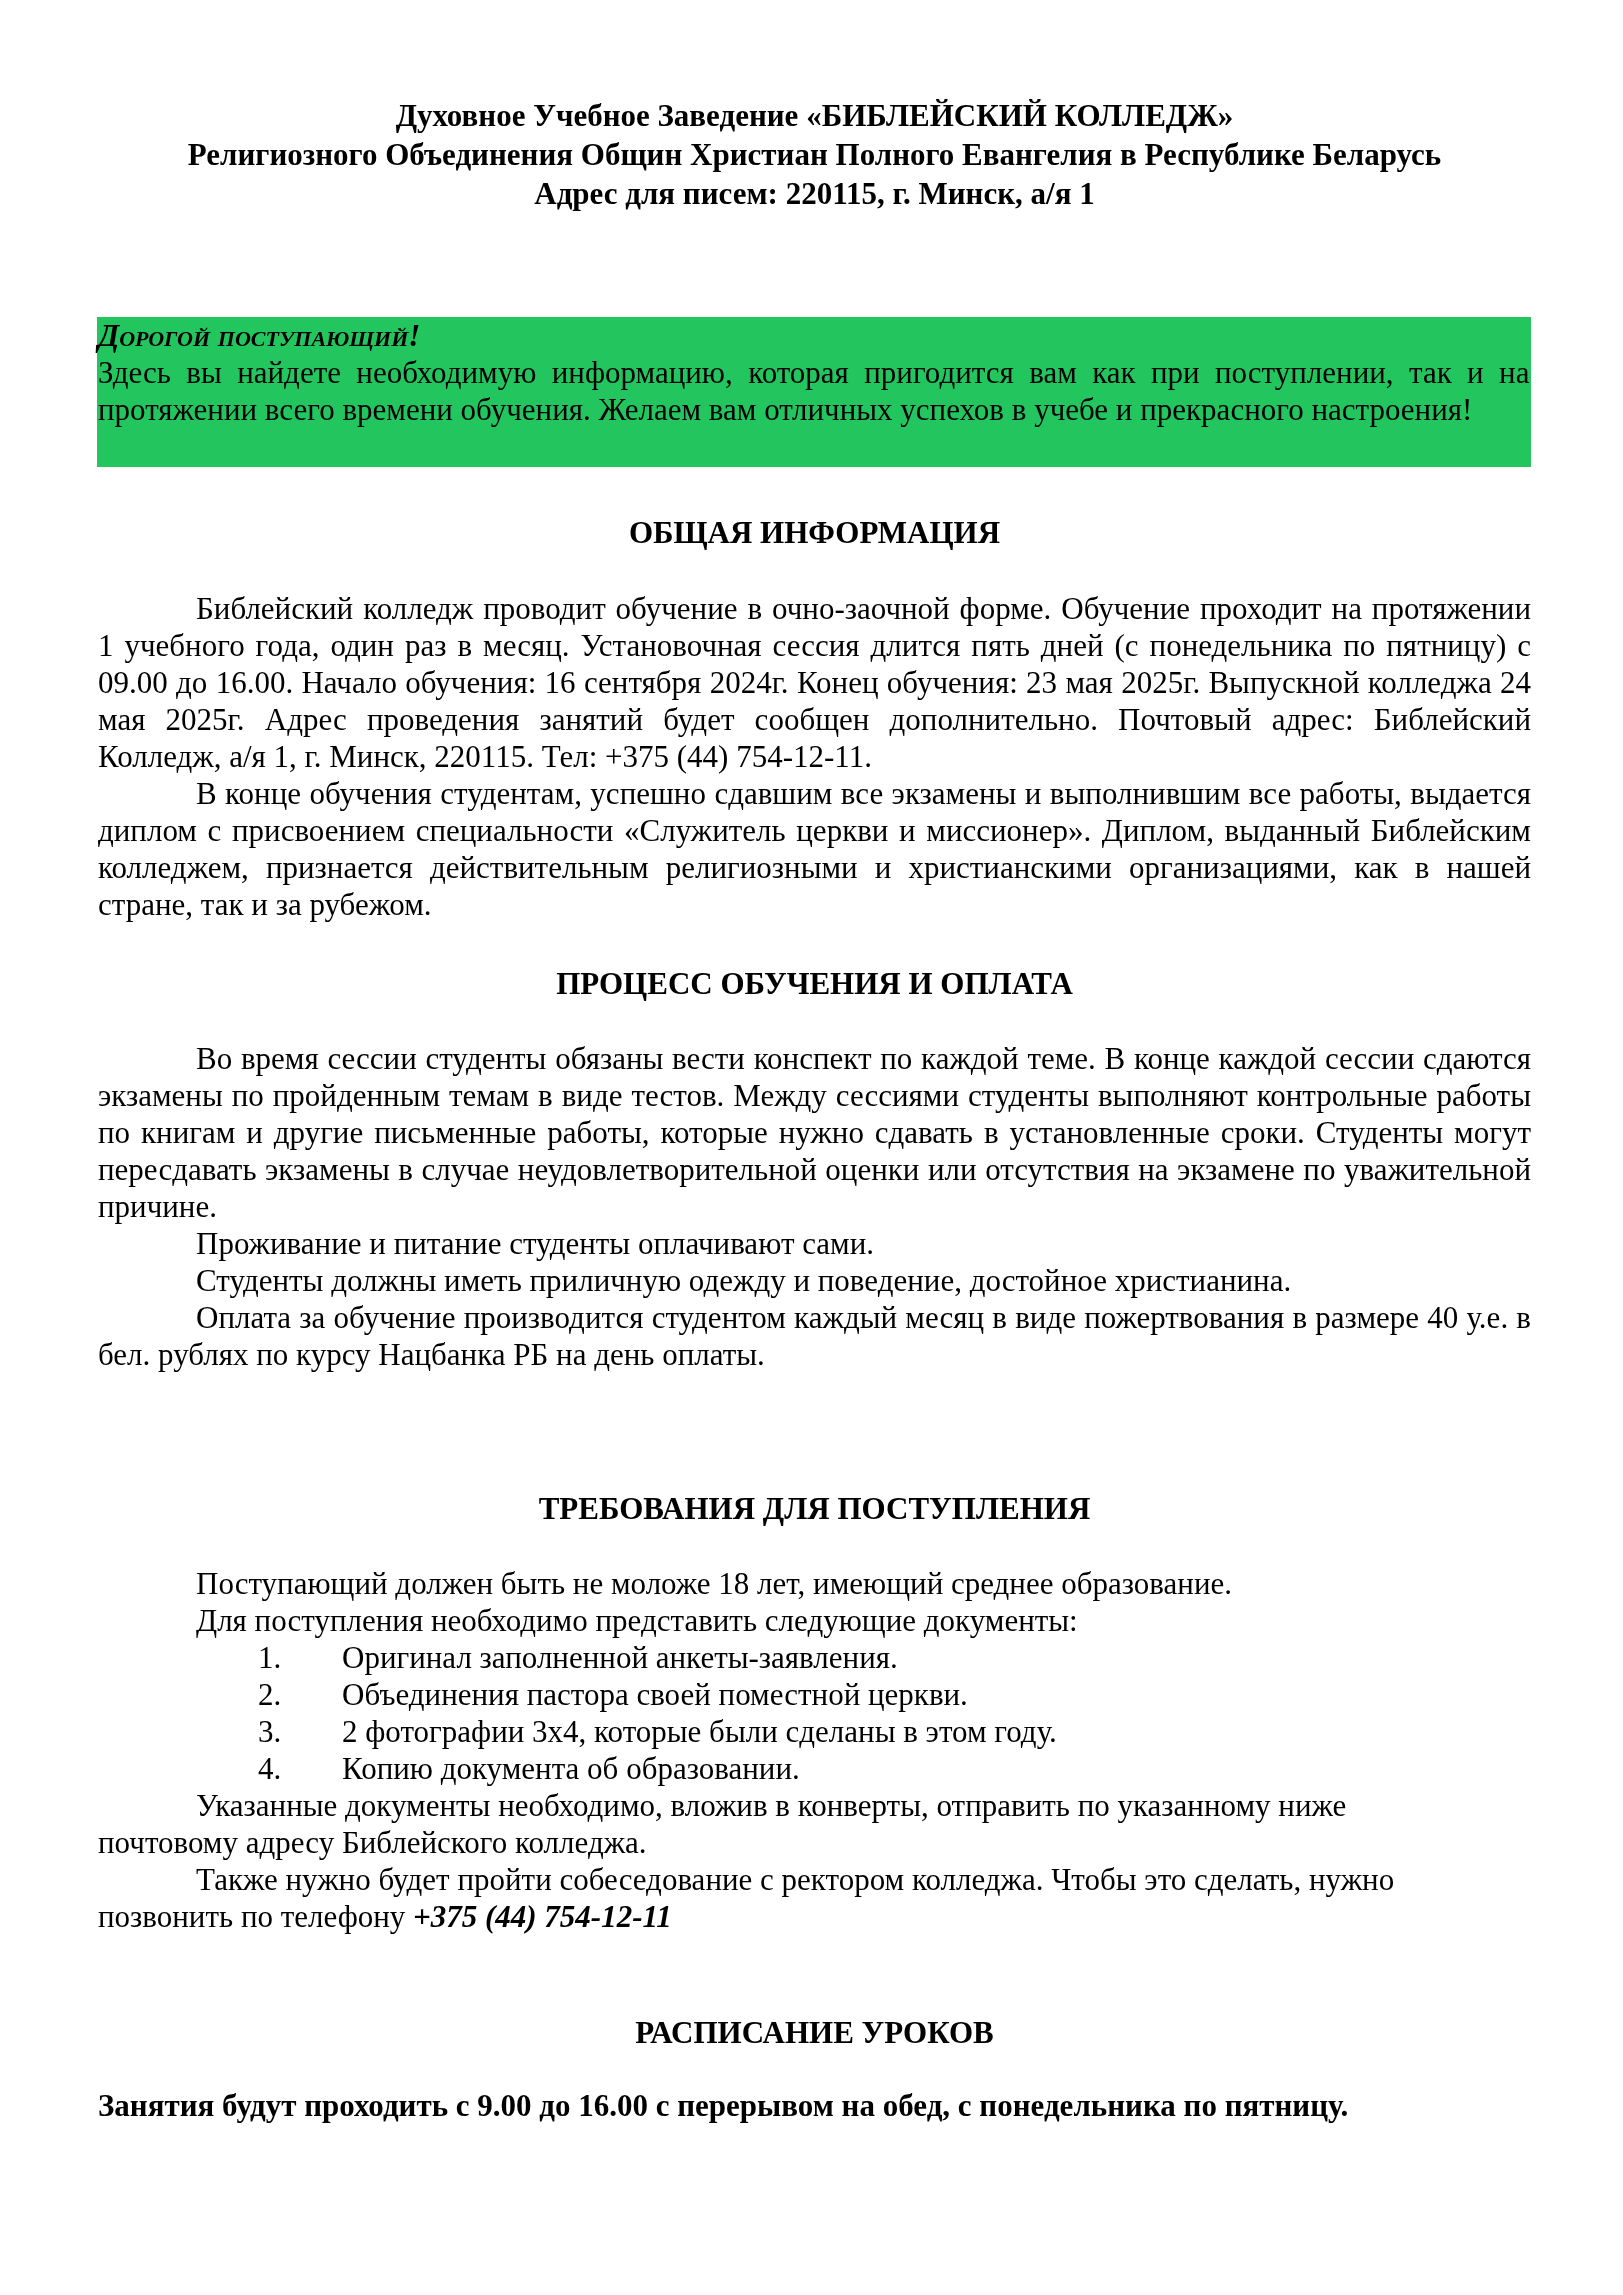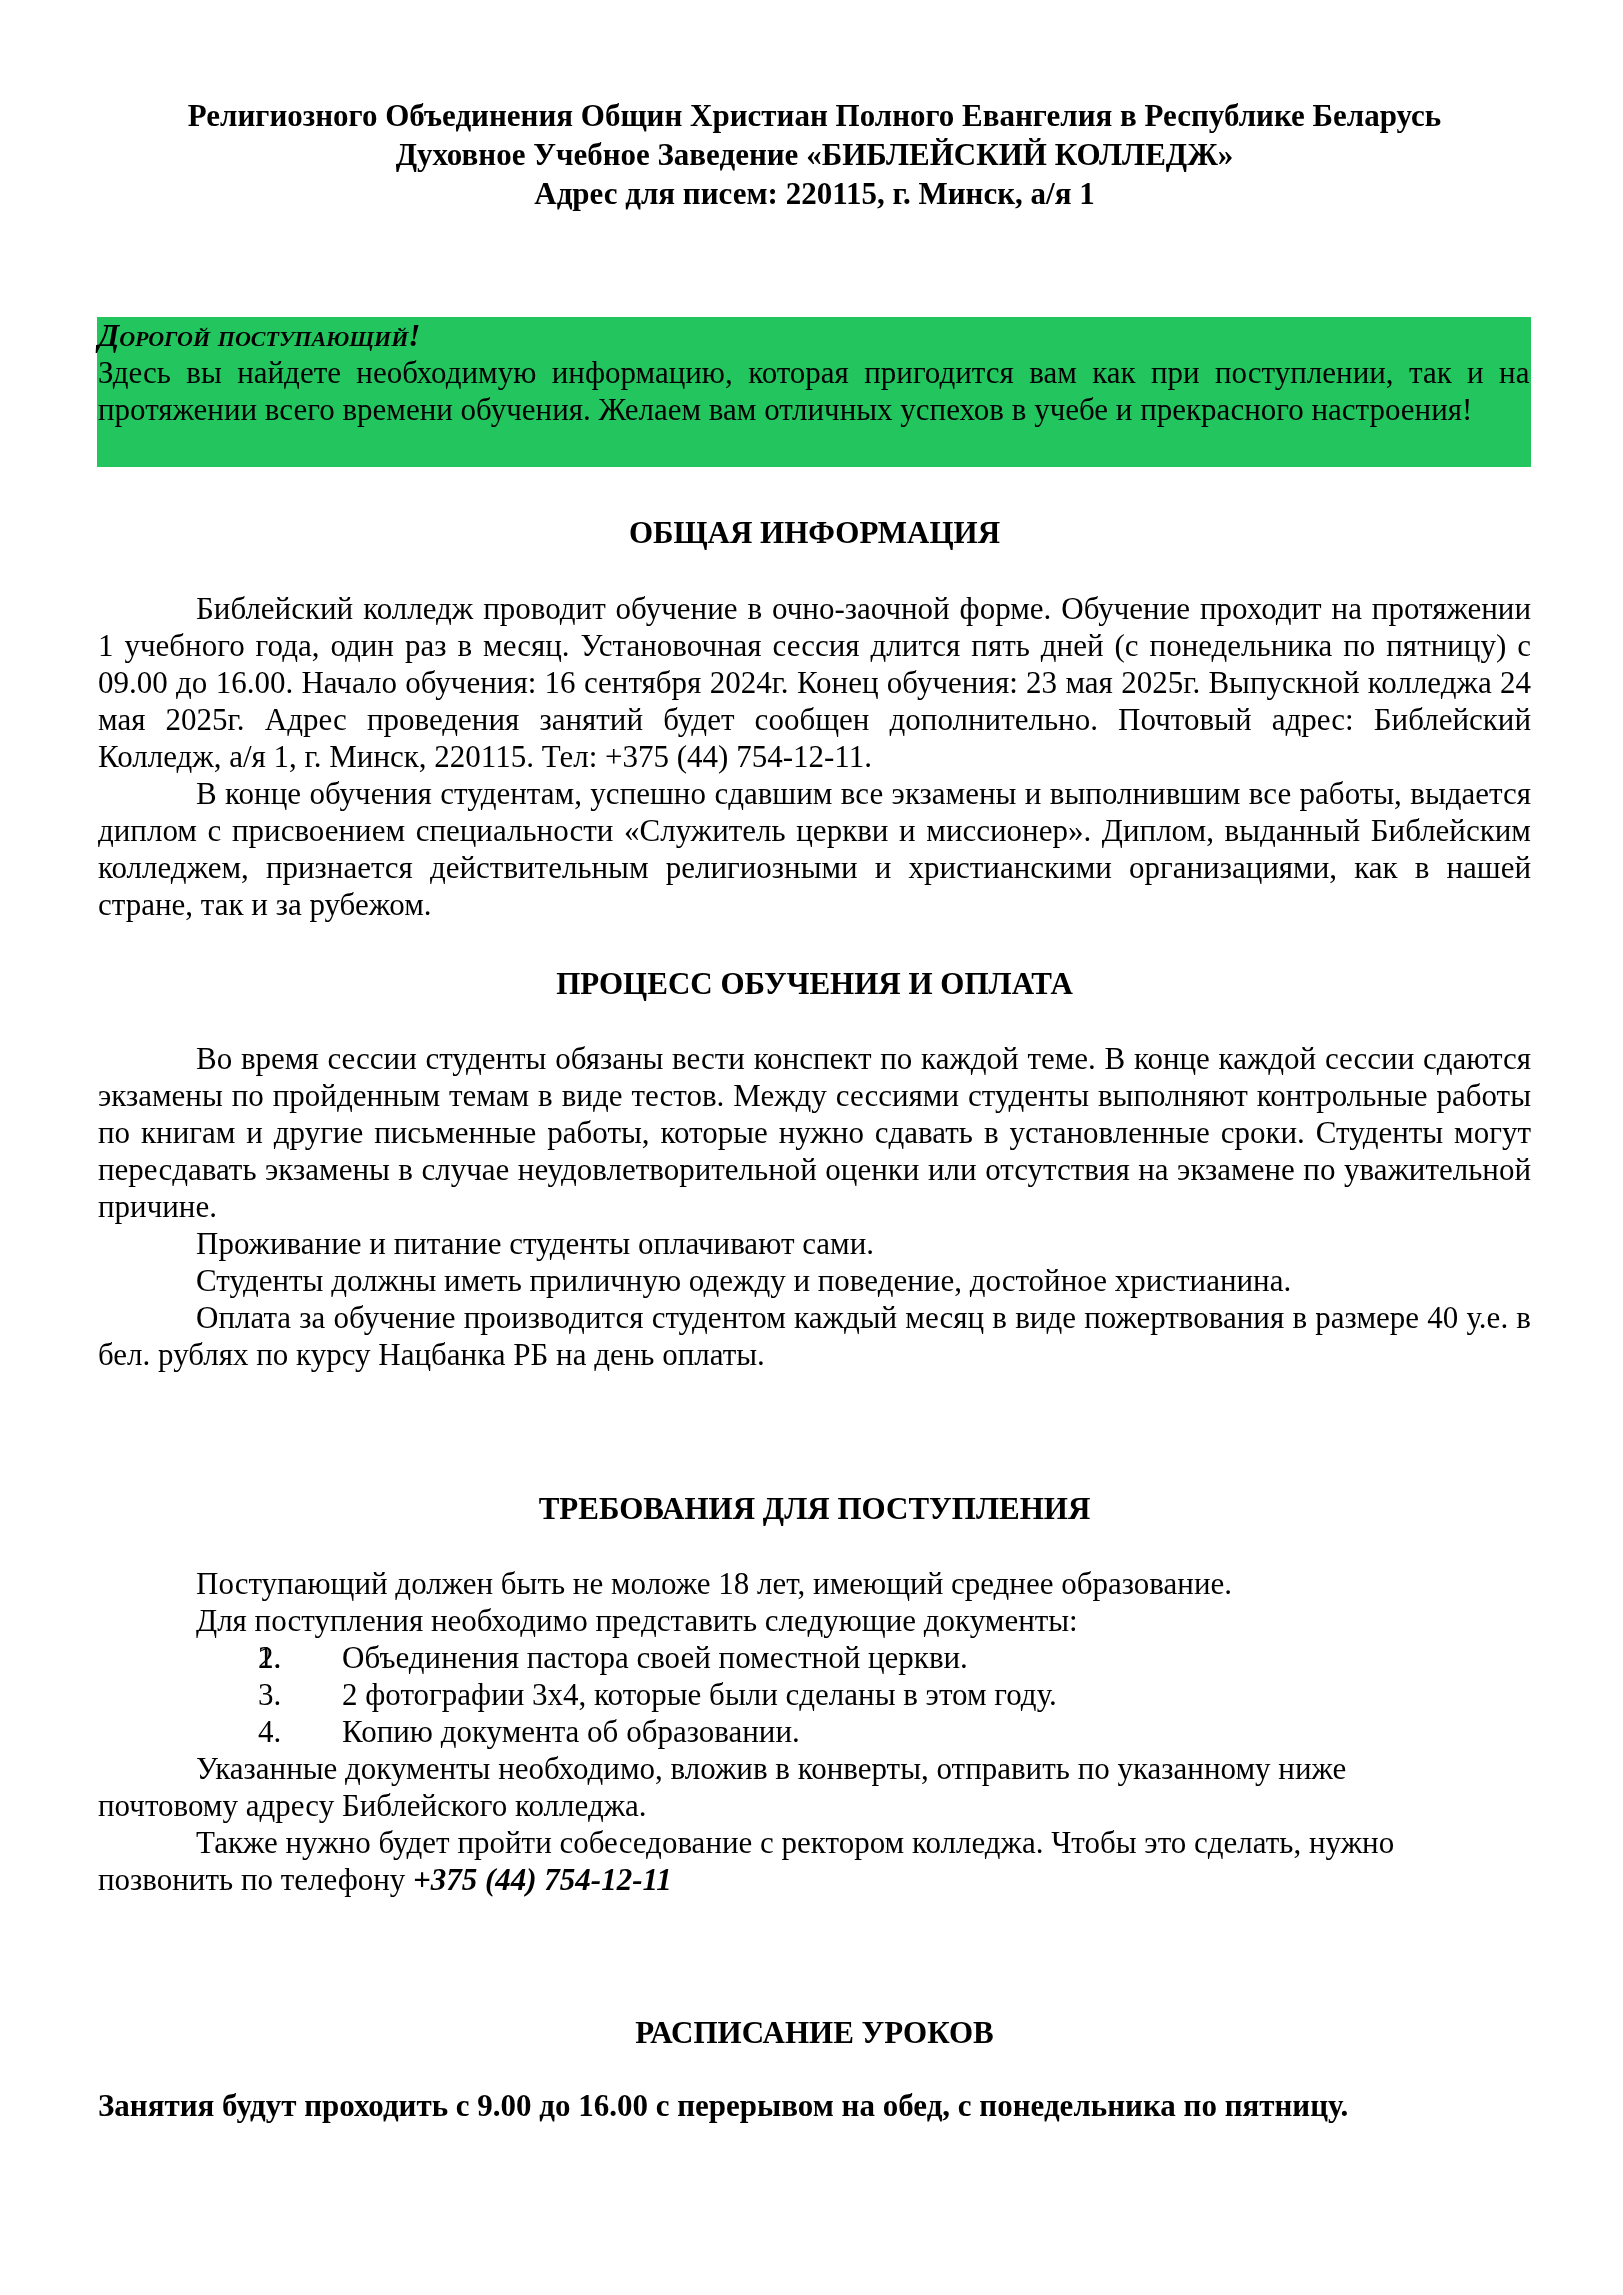--- a/index.html
+++ b/index.html
@@ -105,22 +105,22 @@
     line-height: 37px;
     white-space: nowrap;
   }
 </style>
 </head>
 <body>
 
 <div class="page">
 
   <div class="header">
+    <div>Духовное Учебное Заведение «БИБЛЕЙСКИЙ КОЛЛЕДЖ»</div>
     <div>Религиозного Объединения Общин Христиан Полного Евангелия в Республике Беларусь</div>
-    <div>Духовное Учебное Заведение «БИБЛЕЙСКИЙ КОЛЛЕДЖ»</div>
     <div>Адрес для писем: 220115, г. Минск, а/я 1</div>
   </div>
 
   <div class="greeting" style="background: #22c55e; margin-top: 28px;">
     <div class="greeting-title">Дорогой поступающий!</div>
     <div class="greeting-text">Здесь вы найдете необходимую информацию, которая пригодится вам как при поступлении, так и на протяжении всего времени обучения. Желаем вам отличных успехов в учебе и прекрасного настроения!</div>
   </div>
 
   <div class="section-title" style="top:514px;">ОБЩАЯ ИНФОРМАЦИЯ</div>
   <div class="body-block" style="top:590px;">
@@ -136,20 +136,21 @@
     <p class="p">Оплата за обучение производится студентом каждый месяц в виде пожертвования в размере 40 у.е. в бел. рублях по курсу Нацбанка РБ на день оплаты.</p>
   </div>
 
   <div class="section-title" style="top:1490px;">ТРЕБОВАНИЯ ДЛЯ ПОСТУПЛЕНИЯ</div>
   <div class="body-block" style="top:1565px;">
     <p class="p left">Поступающий должен быть не моложе 18 лет, имеющий среднее образование.</p>
     <p class="p left">Для поступления необходимо представить следующие документы:</p>
     <ul class="list">
       <li>
         <span class="num">1.</span>
+        <span>Оригинал заполненной анкеты-заявления.</span>
       </li>
       <li>
         <span class="num">2.</span>
         <span>Объединения пастора своей поместной церкви.</span>
       </li>
       <li>
         <span class="num">3.</span>
         <span>2 фотографии 3х4, которые были сделаны в этом году.</span>
       </li>
       <li>

